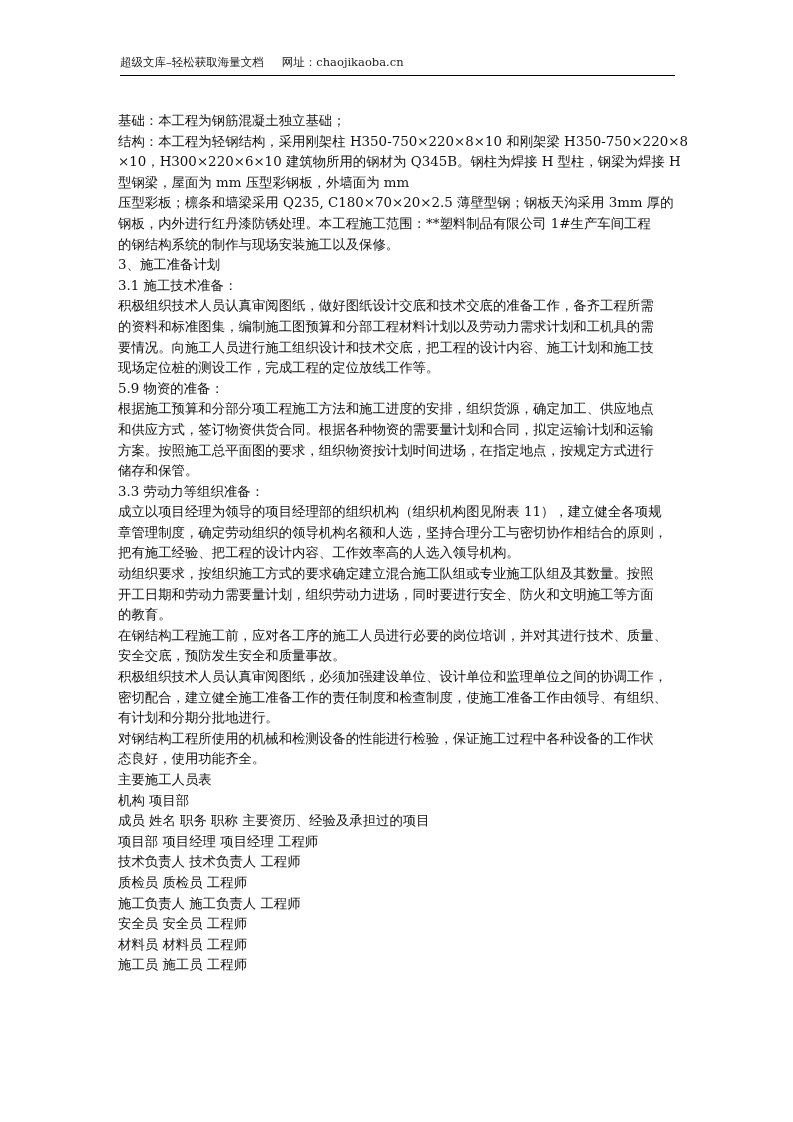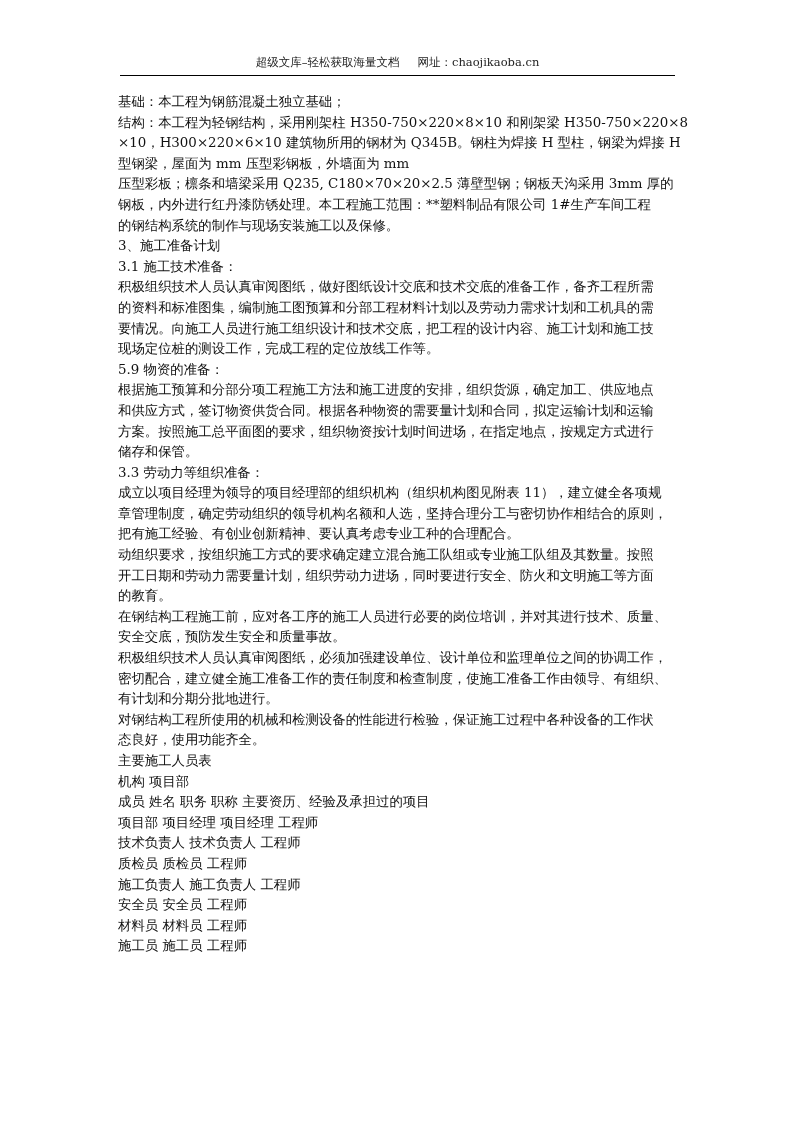--- a/index.html
+++ b/index.html
@@ -1,22 +1,22 @@
 <!DOCTYPE html>
 <html><head>
 <meta charset="utf-8">
 <style>
   html, body { margin: 0; padding: 0; background: #ffffff; }
   body { width: 793px; height: 1122px; position: relative; overflow: hidden;
          font-family: "DejaVu Serif", "Liberation Serif", serif; color: #111; }
   .header { position: absolute; left: 120px; right: 118px; top: 55px; height: 20px;
-            border-bottom: 1px solid #000; text-align: center; font-size: 11.5px; color: #222; }
+            border-bottom: 1px solid #000; text-align: left; font-size: 11.5px; color: #222; }
   .header span { display: inline-block; }
   .header .sep { width: 18px; }
-  .content { position: absolute; left: 118px; top: 92px; width: 560px;
+  .content { position: absolute; left: 118px; top: 111px; width: 560px;
              font-size: 13.4px; line-height: 20.6px; letter-spacing: 0px; }
   .line { white-space: nowrap; display: block; }
 </style>
 </head>
 <body>
 
 <div class="header">
   <span>超级文库–轻松获取海量文档</span><span class="sep"></span><span>网址：</span><span>chaojikaoba.cn</span>
 </div>
 
@@ -35,21 +35,21 @@
   <span class="line">要情况。向施工人员进行施工组织设计和技术交底，把工程的设计内容、施工计划和施工技</span>
   <span class="line">现场定位桩的测设工作，完成工程的定位放线工作等。</span>
   <span class="line">5.9  物资的准备：</span>
   <span class="line">根据施工预算和分部分项工程施工方法和施工进度的安排，组织货源，确定加工、供应地点</span>
   <span class="line">和供应方式，签订物资供货合同。根据各种物资的需要量计划和合同，拟定运输计划和运输</span>
   <span class="line">方案。按照施工总平面图的要求，组织物资按计划时间进场，在指定地点，按规定方式进行</span>
   <span class="line">储存和保管。</span>
   <span class="line">3.3  劳动力等组织准备：</span>
   <span class="line">成立以项目经理为领导的项目经理部的组织机构（组织机构图见附表 11），建立健全各项规</span>
   <span class="line">章管理制度，确定劳动组织的领导机构名额和人选，坚持合理分工与密切协作相结合的原则，</span>
-  <span class="line">把有施工经验、有创业创新精神、要认真考虑专业工种的合理配合。</span>
+  <span class="line">把有施工经验、把工程的设计内容、工作效率高的人选入领导机构。</span>
   <span class="line">动组织要求，按组织施工方式的要求确定建立混合施工队组或专业施工队组及其数量。按照</span>
   <span class="line">开工日期和劳动力需要量计划，组织劳动力进场，同时要进行安全、防火和文明施工等方面</span>
   <span class="line">的教育。</span>
   <span class="line">在钢结构工程施工前，应对各工序的施工人员进行必要的岗位培训，并对其进行技术、质量、</span>
   <span class="line">安全交底，预防发生安全和质量事故。</span>
   <span class="line">积极组织技术人员认真审阅图纸，必须加强建设单位、设计单位和监理单位之间的协调工作，</span>
   <span class="line">密切配合，建立健全施工准备工作的责任制度和检查制度，使施工准备工作由领导、有组织、</span>
   <span class="line">有计划和分期分批地进行。</span>
   <span class="line">对钢结构工程所使用的机械和检测设备的性能进行检验，保证施工过程中各种设备的工作状</span>
   <span class="line">态良好，使用功能齐全。</span>

